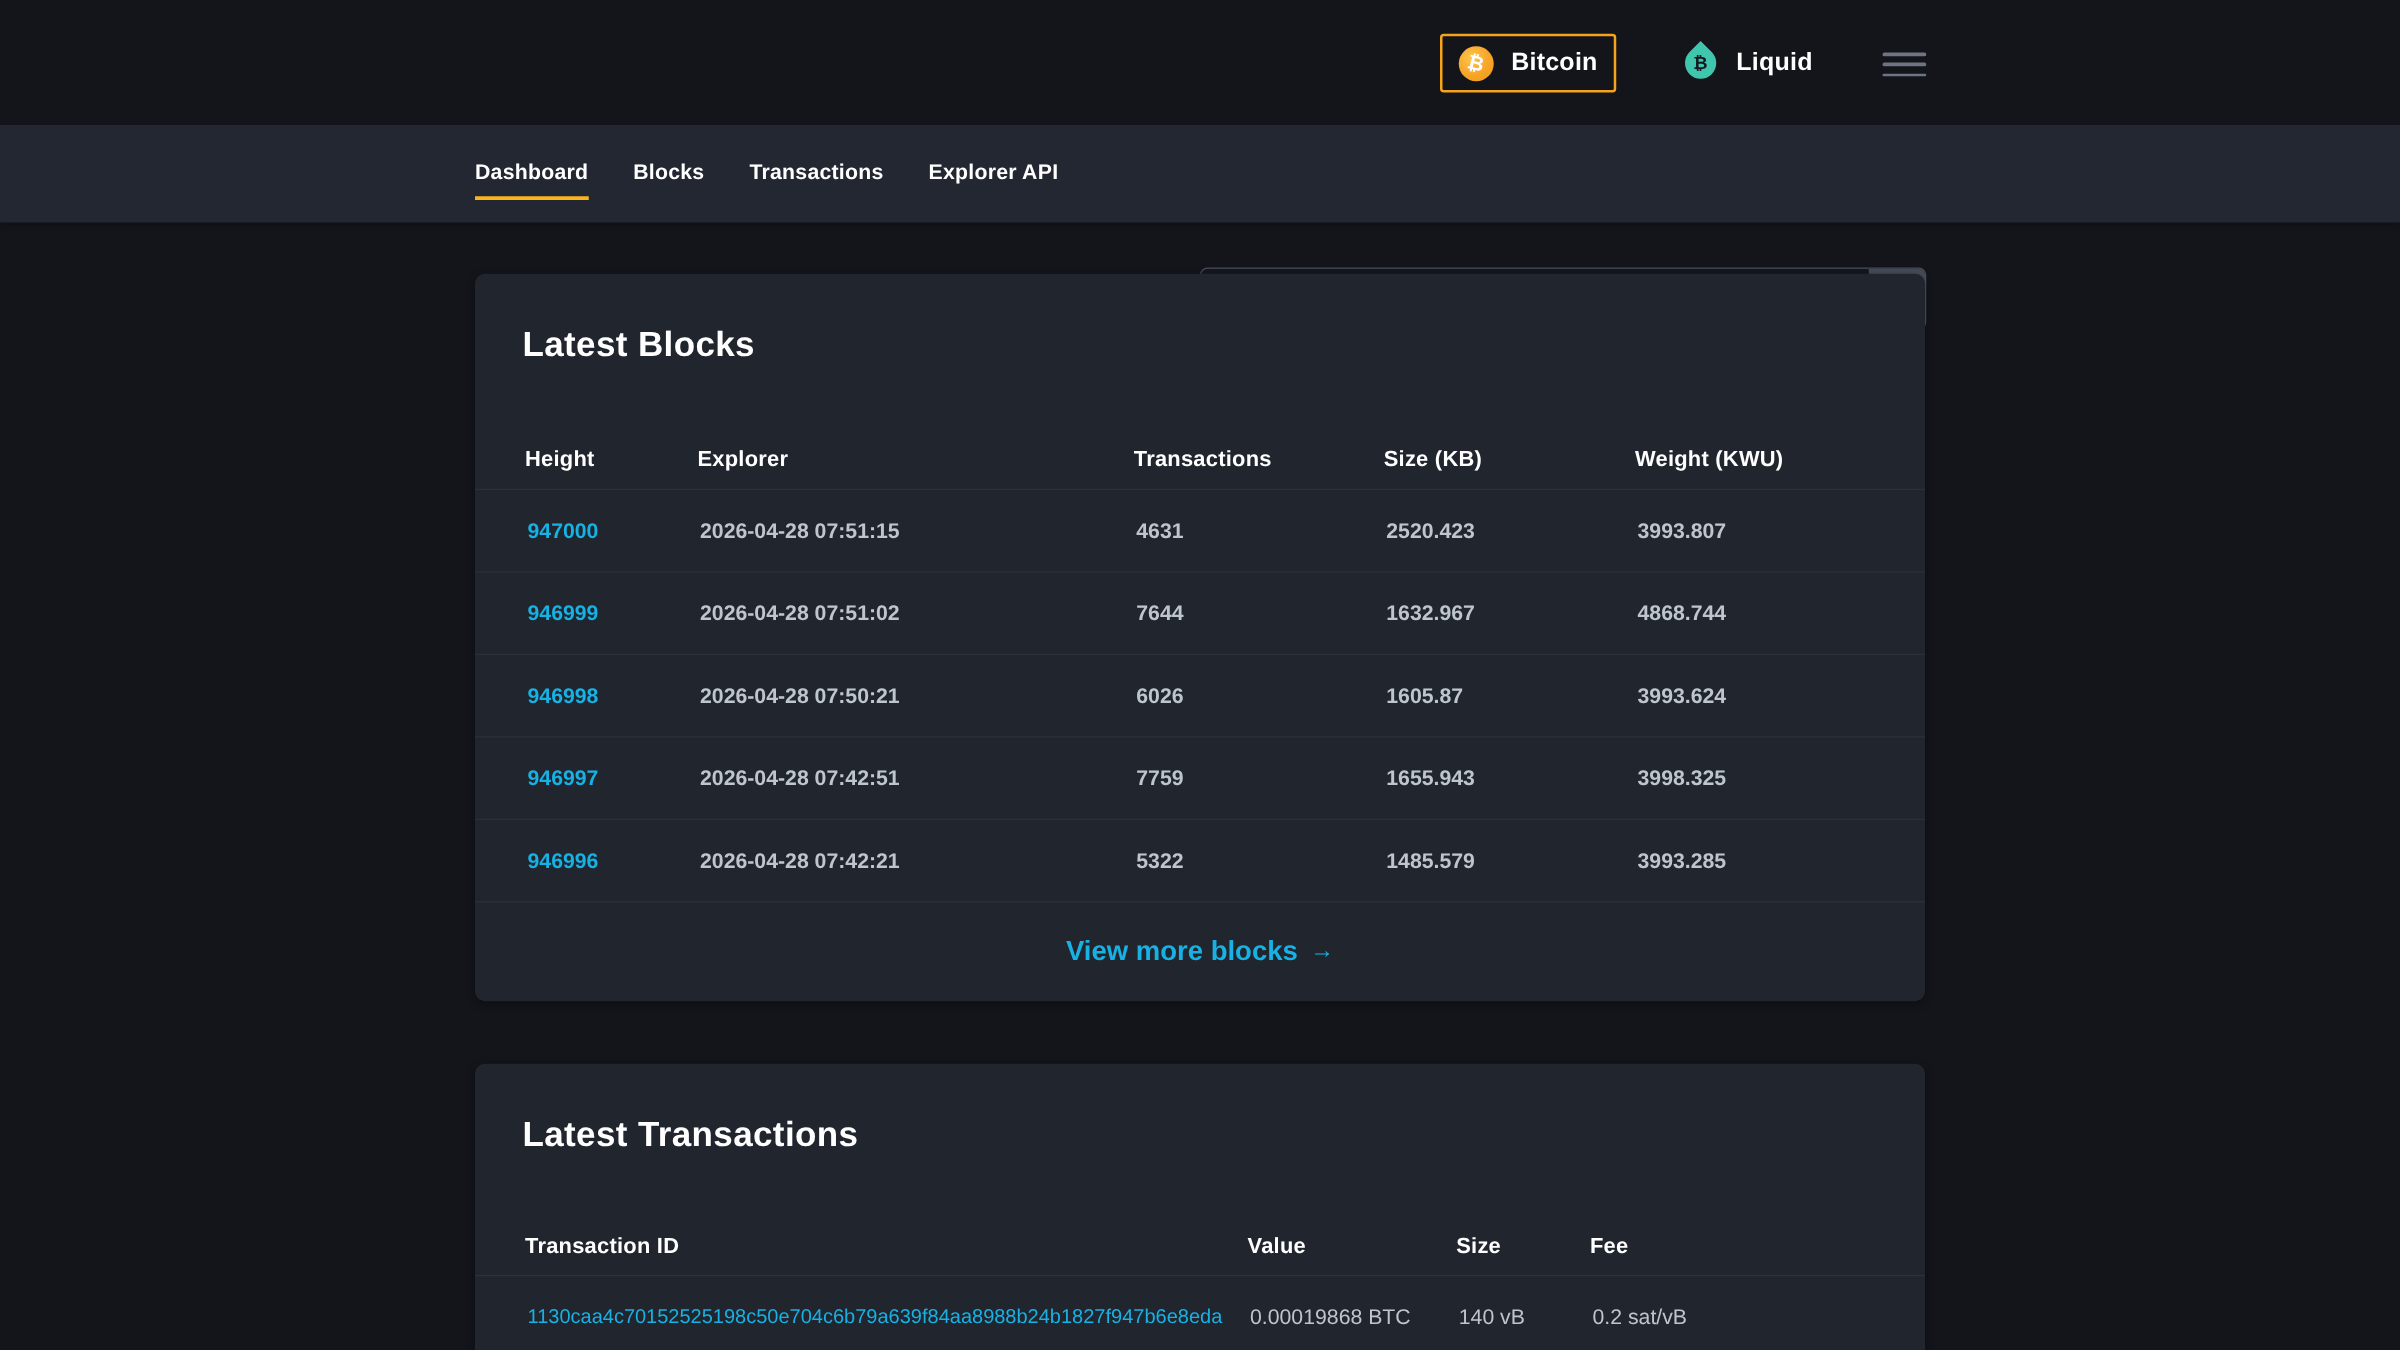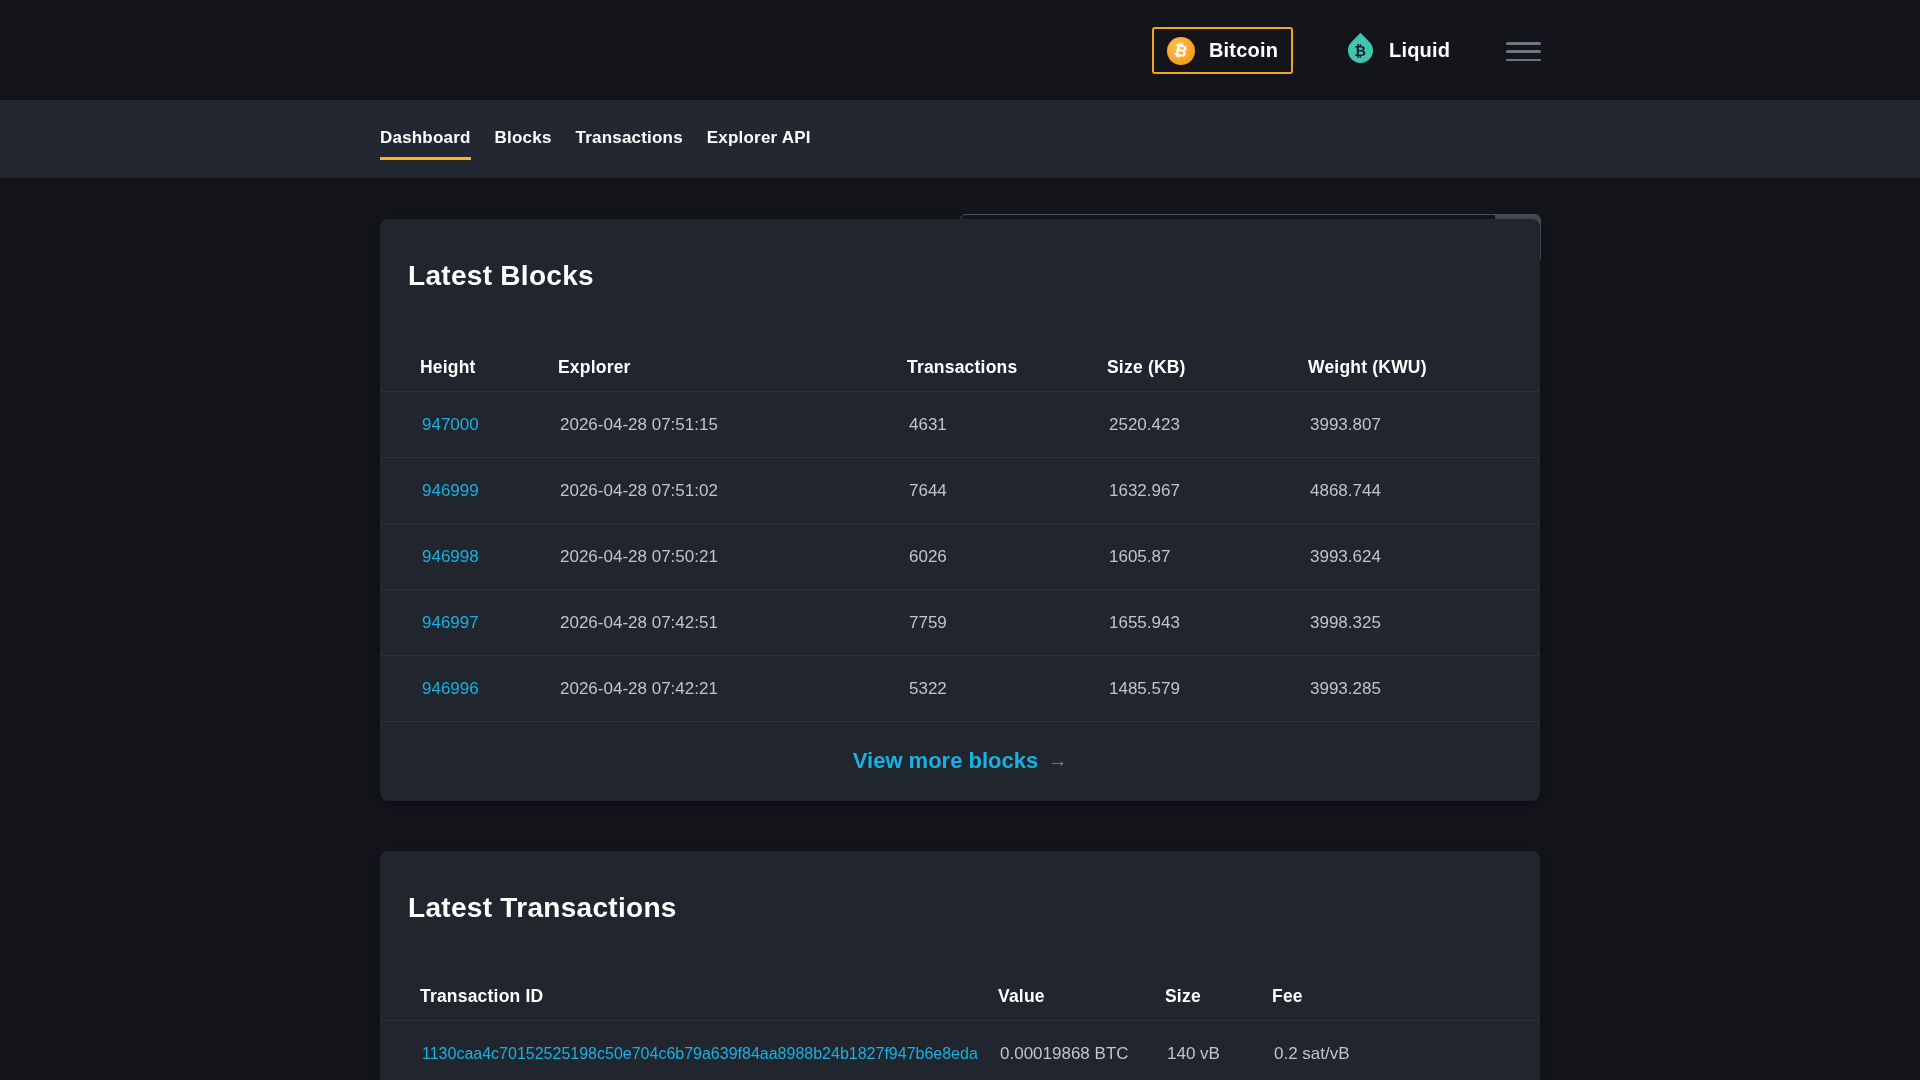--- a/index.html
+++ b/index.html
@@ -60,21 +60,21 @@
   .hamburger i { display:block; height:2.5px; background:#6e7480; border-radius:2px; }
 
   
   .navbar {
     position:absolute; left:0; top:100px; width:1920px; height:78px;
     background:#222731;
     box-shadow:0 2px 5px rgba(0,0,0,.3);
   }
   .nav-items {
     position:absolute; left:380px; top:0; height:78px;
-    display:flex; align-items:center; gap:24px;
+    display:flex; align-items:center; gap:36px;
   }
   .nav-item {
     font-size:17px; font-weight:bold; color:#fff; letter-spacing:.2px;
     padding:10px 0 9px; border-bottom:3px solid transparent;
     cursor:pointer; text-decoration:none;
   }
   .nav-item.active { border-bottom-color:#fcb31c; }
 
   
   .searchbox {
@@ -104,26 +104,26 @@
 
   
   .card {
     position:absolute; left:380px; width:1160px;
     background:#20252e; border-radius:8px;
     box-shadow:0 2px 8px rgba(0,0,0,.35);
   }
   .card-blocks { top:219px; height:582px; }
   .card-txs    { top:851px; height:420px; }
   .card-title {
-    padding:40px 28px 0; font-size:28px; font-weight:bold;
+    padding:40px 38px 0; font-size:28px; font-weight:bold;
     line-height:34px; letter-spacing:.3px; color:#fff;
   }
 
   .thead, .trow { display:grid; align-items:center; padding:0 20px 0 42px; }
-  .blocks-grid { grid-template-columns:138px 349px 200px 201px auto; }
+  .blocks-grid { grid-template-columns:138px 349px 200px 201px auto;font-weight:bold; }
   .txs-grid    { grid-template-columns:578px 167px 107px auto; }
 
   .thead {
     margin-top:51px; height:48px;
     border-bottom:1px solid #2c313c;
     font-size:17.5px; font-weight:bold; color:#fff; letter-spacing:.2px;padding-left:40px;
   }
   .card-txs .thead { margin-top:48px; }
   .trow {
     height:66px; border-bottom:1px solid #2b303a;

